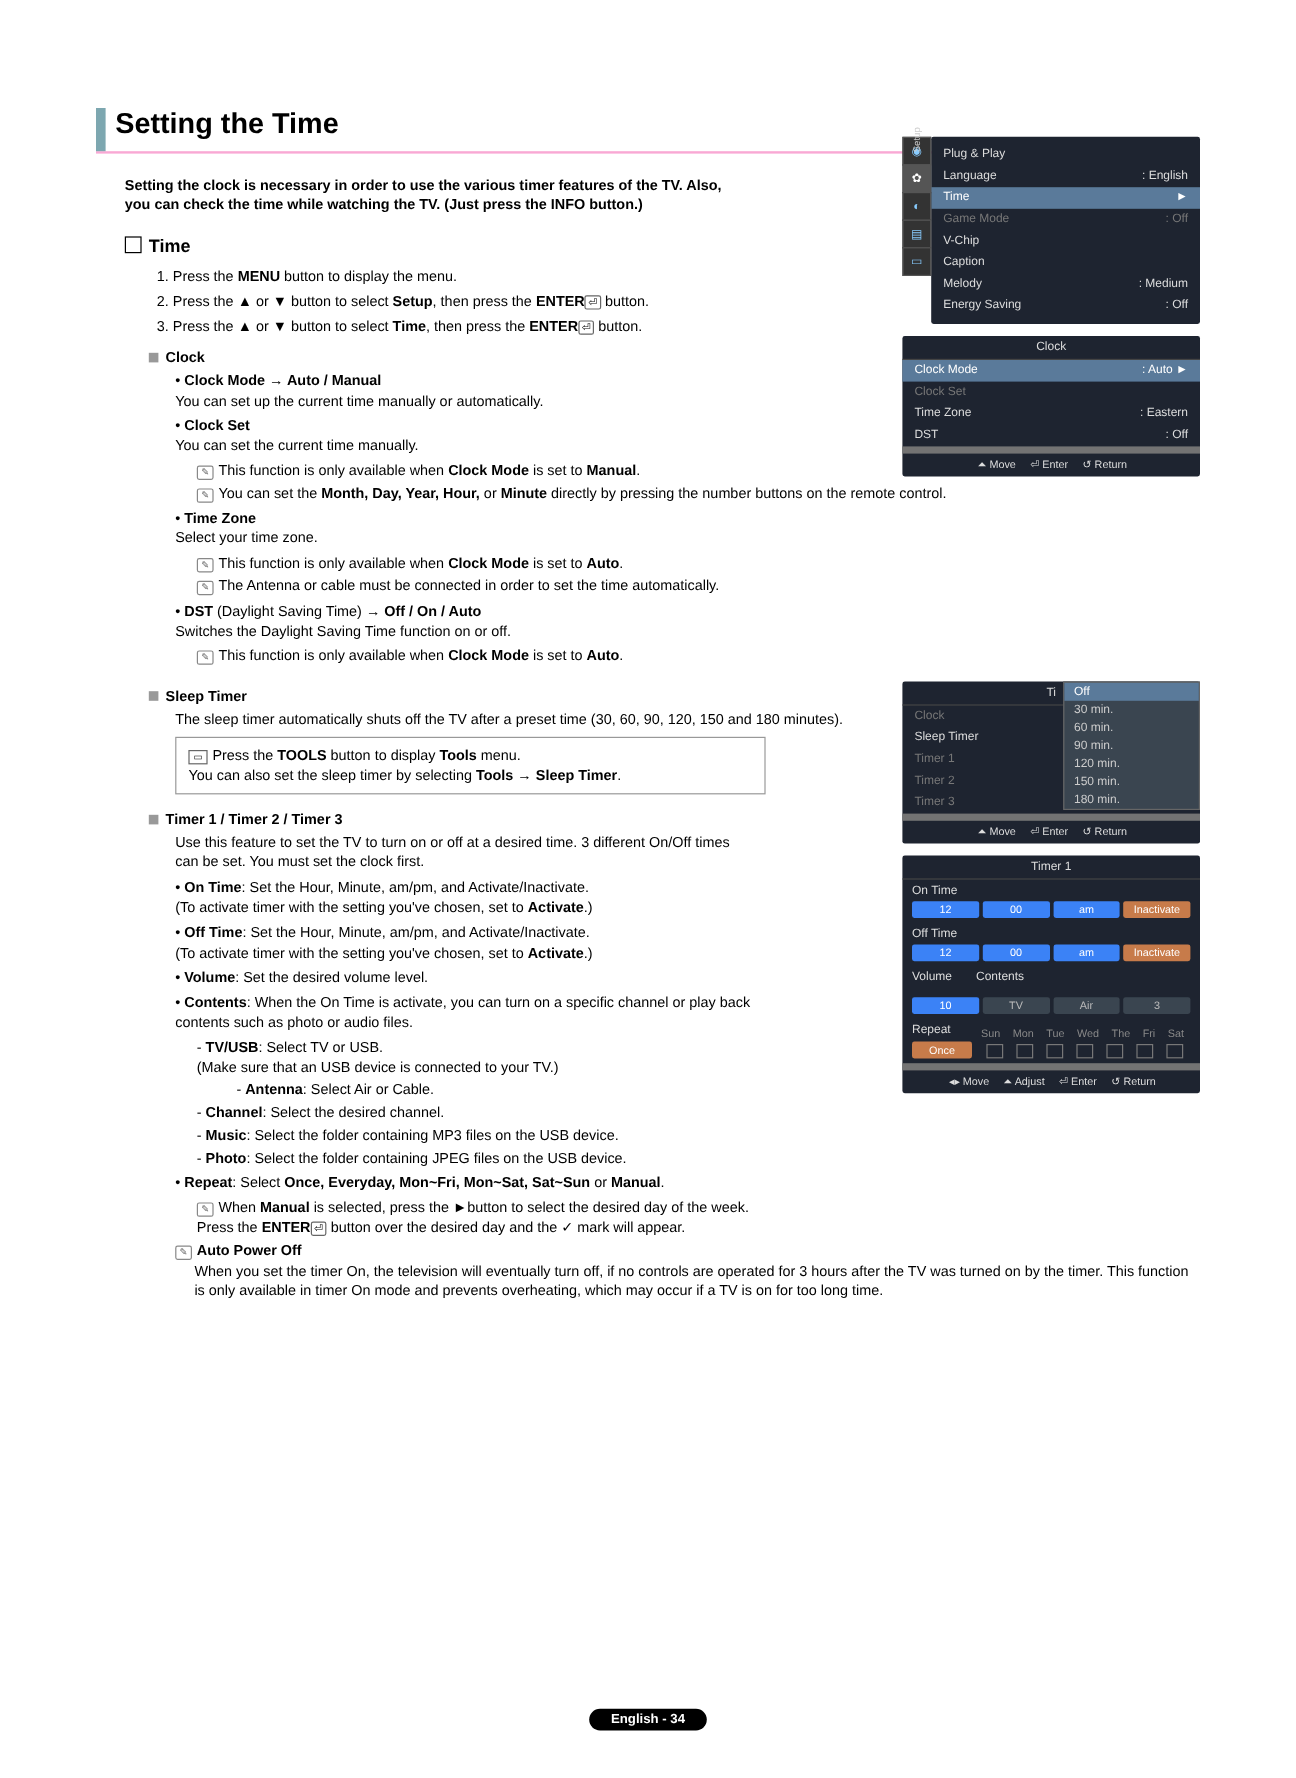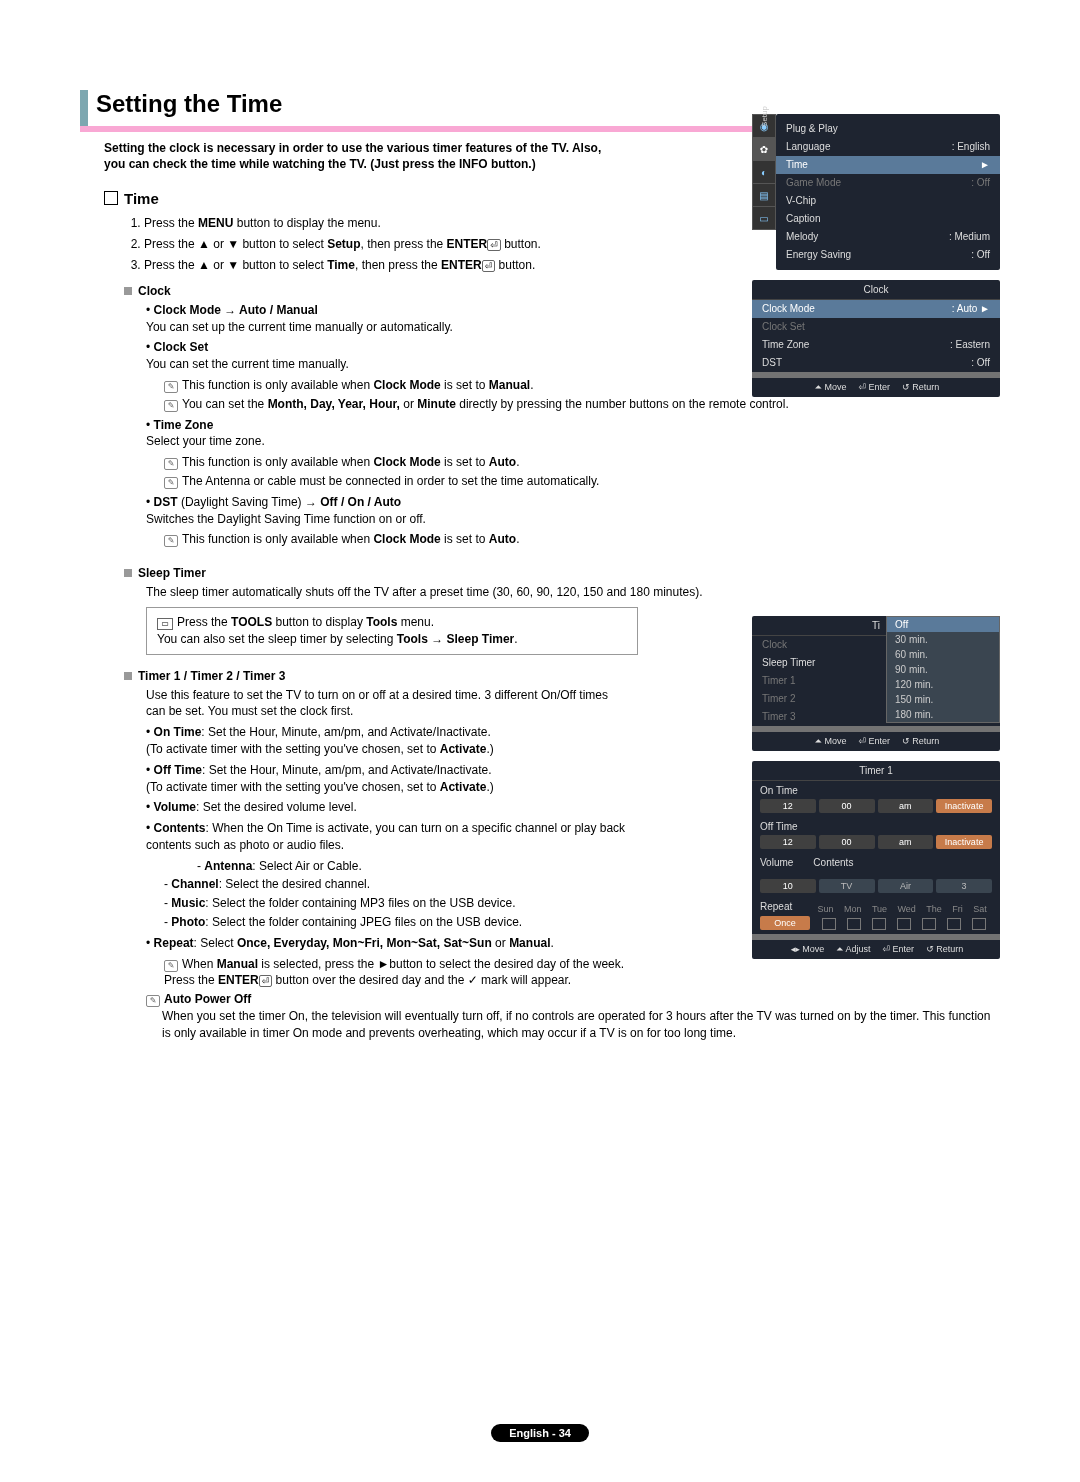--- a/index.html
+++ b/index.html
@@ -1,17 +1,17 @@
 <!DOCTYPE html>
 <html><head>
 <meta charset="utf-8">
 <style>
 body{margin:0;font-family:Arial,Helvetica,sans-serif;font-size:12px;color:#000;background:#fff;}
 .page{width:1080px;height:1482px;margin:0 auto;position:relative;padding:90px 80px 40px 80px;box-sizing:border-box;}
-.title-wrap{display:flex;border-bottom:6px solid #f9a8d4;margin-bottom:8px;}
+.title-wrap{display:flex;border-bottom:2px solid #f9a8d4;margin-bottom:18px;}
 .title-bar{width:8px;background:#7da7b0;margin-right:8px;height:36px;}
 .title{font-size:24px;font-weight:bold;padding-bottom:6px;}
 .intro{font-weight:bold;margin-left:24px;margin-bottom:18px;width:500px;line-height:1.35;}
 .content{margin-left:24px;}
 .sec-head{font-size:15px;font-weight:bold;margin:10px 0 8px 0;}
 .sec-head .box{display:inline-block;width:12px;height:12px;border:1.5px solid #000;margin-right:6px;position:relative;top:1px;}
 ol.steps{margin:4px 0 10px 40px;padding:0;}
 ol.steps li{margin-bottom:4px;line-height:1.4;}
 .subhead{margin:8px 0 4px 20px;font-weight:bold;}
 .subhead .sq{display:inline-block;width:8px;height:8px;background:#999;margin-right:6px;}
@@ -30,34 +30,34 @@
 .srow{display:flex;justify-content:space-between;padding:2px 10px;line-height:1.4;text-align:center;}
 .srow.active{background:#5a7a9a;color:#fff;}
 .srow.dim{color:#777;}
 .sbox.sm{width:248px;}
 .shdr{text-align:center;padding:4px 0;border-bottom:1px solid #444;}
 .sfoot{display:flex;justify-content:center;gap:10px;padding:4px 4px;font-size:9px;border-top:6px solid #737373;}
 .sfoot span::before{content:"";display:inline-block;margin-right:2px;}
 .timer-panel{width:248px;background:#1e2430;color:#ddd;font-size:10px;margin-top:10px;border-radius:2px;}
 .timer-panel .grp{padding:4px 8px;}
 .btnrow{display:flex;gap:3px;margin-top:3px;}
-.btn{flex:1;background:#404040;color:#fff;text-align:center;padding:2px 0;border-radius:2px;font-size:9px;}
+.btn{flex:1;background:#3b82f6;color:#fff;text-align:center;padding:2px 0;border-radius:2px;font-size:9px;}
 .btn.dim{background:#3a4550;color:#bbb;}
 .btn.or{background:#c77b4a;}
 .days{display:flex;justify-content:space-around;color:#888;font-size:9px;margin-top:3px;}
 .chk{display:flex;justify-content:space-around;margin-top:2px;}
 .cb{width:12px;height:10px;border:1px solid #777;}
 .popup{position:absolute;right:0;top:0;width:112px;background:#3a4550;border:1px solid #666;font-size:10px;}
 .popup .prow{padding:2px 8px;color:#ccc;}
 .popup .prow.sel{background:#5a7a9a;color:#fff;}
 .sbox.time{position:relative;}
 .footer{position:absolute;bottom:40px;left:0;right:0;text-align:center;}
 .footer-badge{background:#000;color:#fff;padding:3px 18px;border-radius:10px;font-size:11px;font-weight:bold;display:inline-block;}
 .enter-ico{display:inline-block;border:1px solid #666;border-radius:2px;font-size:9px;padding:0 2px;line-height:10px;}
-.screen2{position:absolute;right:80px;top:616px;width:248px;}
+.screen2{position:absolute;right:80px;top:568px;width:248px;}
 </style>
 </head>
 <body>
 
 <div class="page">
  <div class="title-wrap">
   <div class="title-bar"></div>
   <div class="title">Setting the Time</div>
  </div>
  <div class="intro">Setting the clock is necessary in order to use the various timer features of the TV. Also, you can check the time while watching the TV. (Just press the INFO button.)</div>
@@ -84,20 +84,21 @@
   <div class="subhead" style="margin-top:18px"><span class="sq"></span><span>Sleep Timer</span></div>
   <div class="item" style="margin-left:42px">The sleep timer automatically shuts off the TV after a preset time (30, 60, 90, 120, 150 and 180 minutes).</div>
   <div class="tnote"><span class="t-ico">▭</span><span>Press the <b>TOOLS</b> button to display <b>Tools</b> menu.<br>You can also set the sleep timer by selecting <b>Tools → Sleep Timer</b>.</span></div>
 
   <div class="subhead" style="margin-top:14px"><span class="sq"></span><span>Timer 1 / Timer 2 / Timer 3</span></div>
   <div class="item" style="margin-left:42px;width:480px">Use this feature to set the TV to turn on or off at a desired time. 3 different On/Off times can be set. You must set the clock first.</div>
   <div class="item">• <span><b>On Time</b>: Set the Hour, Minute, am/pm, and Activate/Inactivate.<br>(To activate timer with the setting you've chosen, set to <b>Activate</b>.)</span></div>
   <div class="item">• <span><b>Off Time</b>: Set the Hour, Minute, am/pm, and Activate/Inactivate.<br>(To activate timer with the setting you've chosen, set to <b>Activate</b>.)</span></div>
   <div class="item">• <span><b>Volume</b>: Set the desired volume level.</span></div>
   <div class="item" style="width:480px">• <span><b>Contents</b>: When the On Time is activate, you can turn on a specific channel or play back contents such as photo or audio files.</span></div>
+  <div class="note" style="margin-left:60px">- <span><b>TV/USB</b>: Select TV or USB.<br>(Make sure that an USB device is connected to your TV.)</span></div>
   <div class="note" style="margin-left:93px">- <span><b>Antenna</b>: Select Air or Cable.</span></div>
   <div class="note" style="margin-left:60px">- <span><b>Channel</b>: Select the desired channel.</span></div>
   <div class="note" style="margin-left:60px">- <span><b>Music</b>: Select the folder containing MP3 files on the USB device.</span></div>
   <div class="note" style="margin-left:60px">- <span><b>Photo</b>: Select the folder containing JPEG files on the USB device.</span></div>
   <div class="item">• <span><b>Repeat</b>: Select <b>Once, Everyday, Mon~Fri, Mon~Sat, Sat~Sun</b> or <b>Manual</b>.</span></div>
   <div class="note"><span class="n-ico">✎</span><span>When <b>Manual</b> is selected, press the ►button to select the desired day of the week.<br>Press the <b>ENTER</b><span class="enter-ico">⏎</span> button over the desired day and the ✓ mark will appear.</span></div>
   <div class="note" style="margin-left:42px"><span class="n-ico">✎</span><b>Auto Power Off</b><br><span style="margin-left:16px;display:block">When you set the timer On, the television will eventually turn off, if no controls are operated for 3 hours after the TV was turned on by the timer. This function is only available in timer On mode and prevents overheating, which may occur if a TV is on for too long time.</span></div>
  </div>
 
  <div class="screens">

